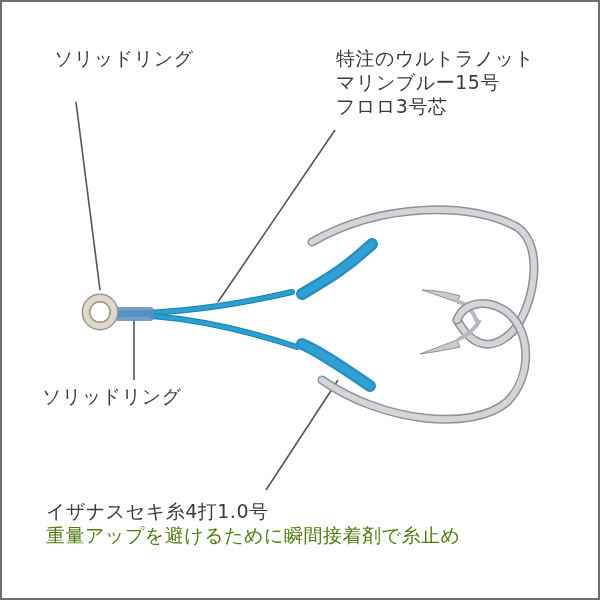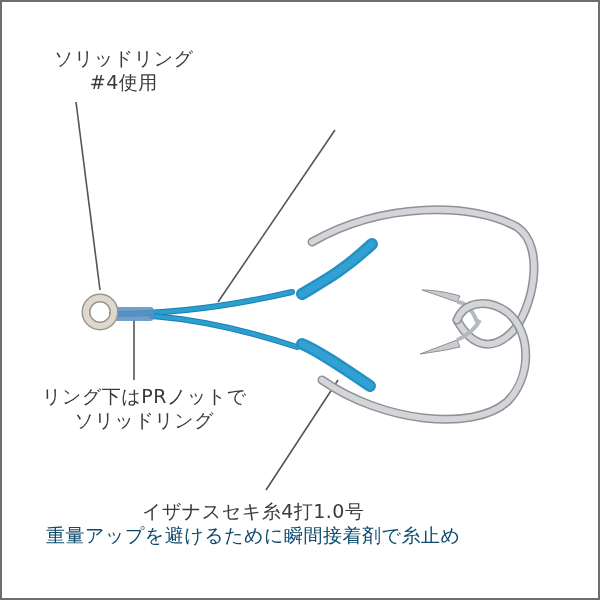--- a/index.html
+++ b/index.html
@@ -12,28 +12,27 @@
       overflow: hidden;
       font-family: "DejaVu Sans", "Liberation Sans", sans-serif;
       color: #3a3a3a;
     }
     .label {
       position: absolute;
       font-size: 19px;
       line-height: 24px;
       white-space: nowrap;
       letter-spacing: 0.5px;
-      text-align: center;
     }
     .label div { display: block; }
     #lbl-ring { left: 52px; top: 44px; }
     #lbl-knot { left: 334px; top: 44px; }
     #lbl-pr { left: 40px; top: 382px; }
     #lbl-thread { left: 44px; top: 497px; }
-    #lbl-thread .line2 { color: #0c4a6e; }
+    #lbl-thread .line2 { color: #4d7c0f; }
     svg.art { position: absolute; left: 0; top: 0; }
   </style>
 </head>
 <body>
 
 <div class="frame">
 
   <svg class="art" width="600" height="600" viewBox="0 0 600 600">
 
     <g stroke="#555" stroke-width="1.6" fill="none">
@@ -76,26 +75,29 @@
     </g>
 
     <g>
       <circle cx="98" cy="310" r="14" fill="none" stroke="#9d968b" stroke-width="9"></circle>
       <circle cx="98" cy="310" r="14" fill="none" stroke="#ded8ce" stroke-width="6"></circle>
     </g>
   </svg>
 
   <div class="label" id="lbl-ring">
     <div>ソリッドリング</div>
-    <div>#4使用</div>
   </div>
 
+  <div class="label" id="lbl-knot">
+    <div>特注のウルトラノット</div>
+    <div>マリンブルー15号</div>
+    <div>フロロ3号芯</div>
+  </div>
 
   <div class="label" id="lbl-pr">
-    <div>リング下はPRノットで</div>
     <div>ソリッドリング</div>
   </div>
 
   <div class="label" id="lbl-thread">
     <div>イザナスセキ糸4打1.0号</div>
     <div class="line2">重量アップを避けるために瞬間接着剤で糸止め</div>
   </div>
 
 </div>
 

